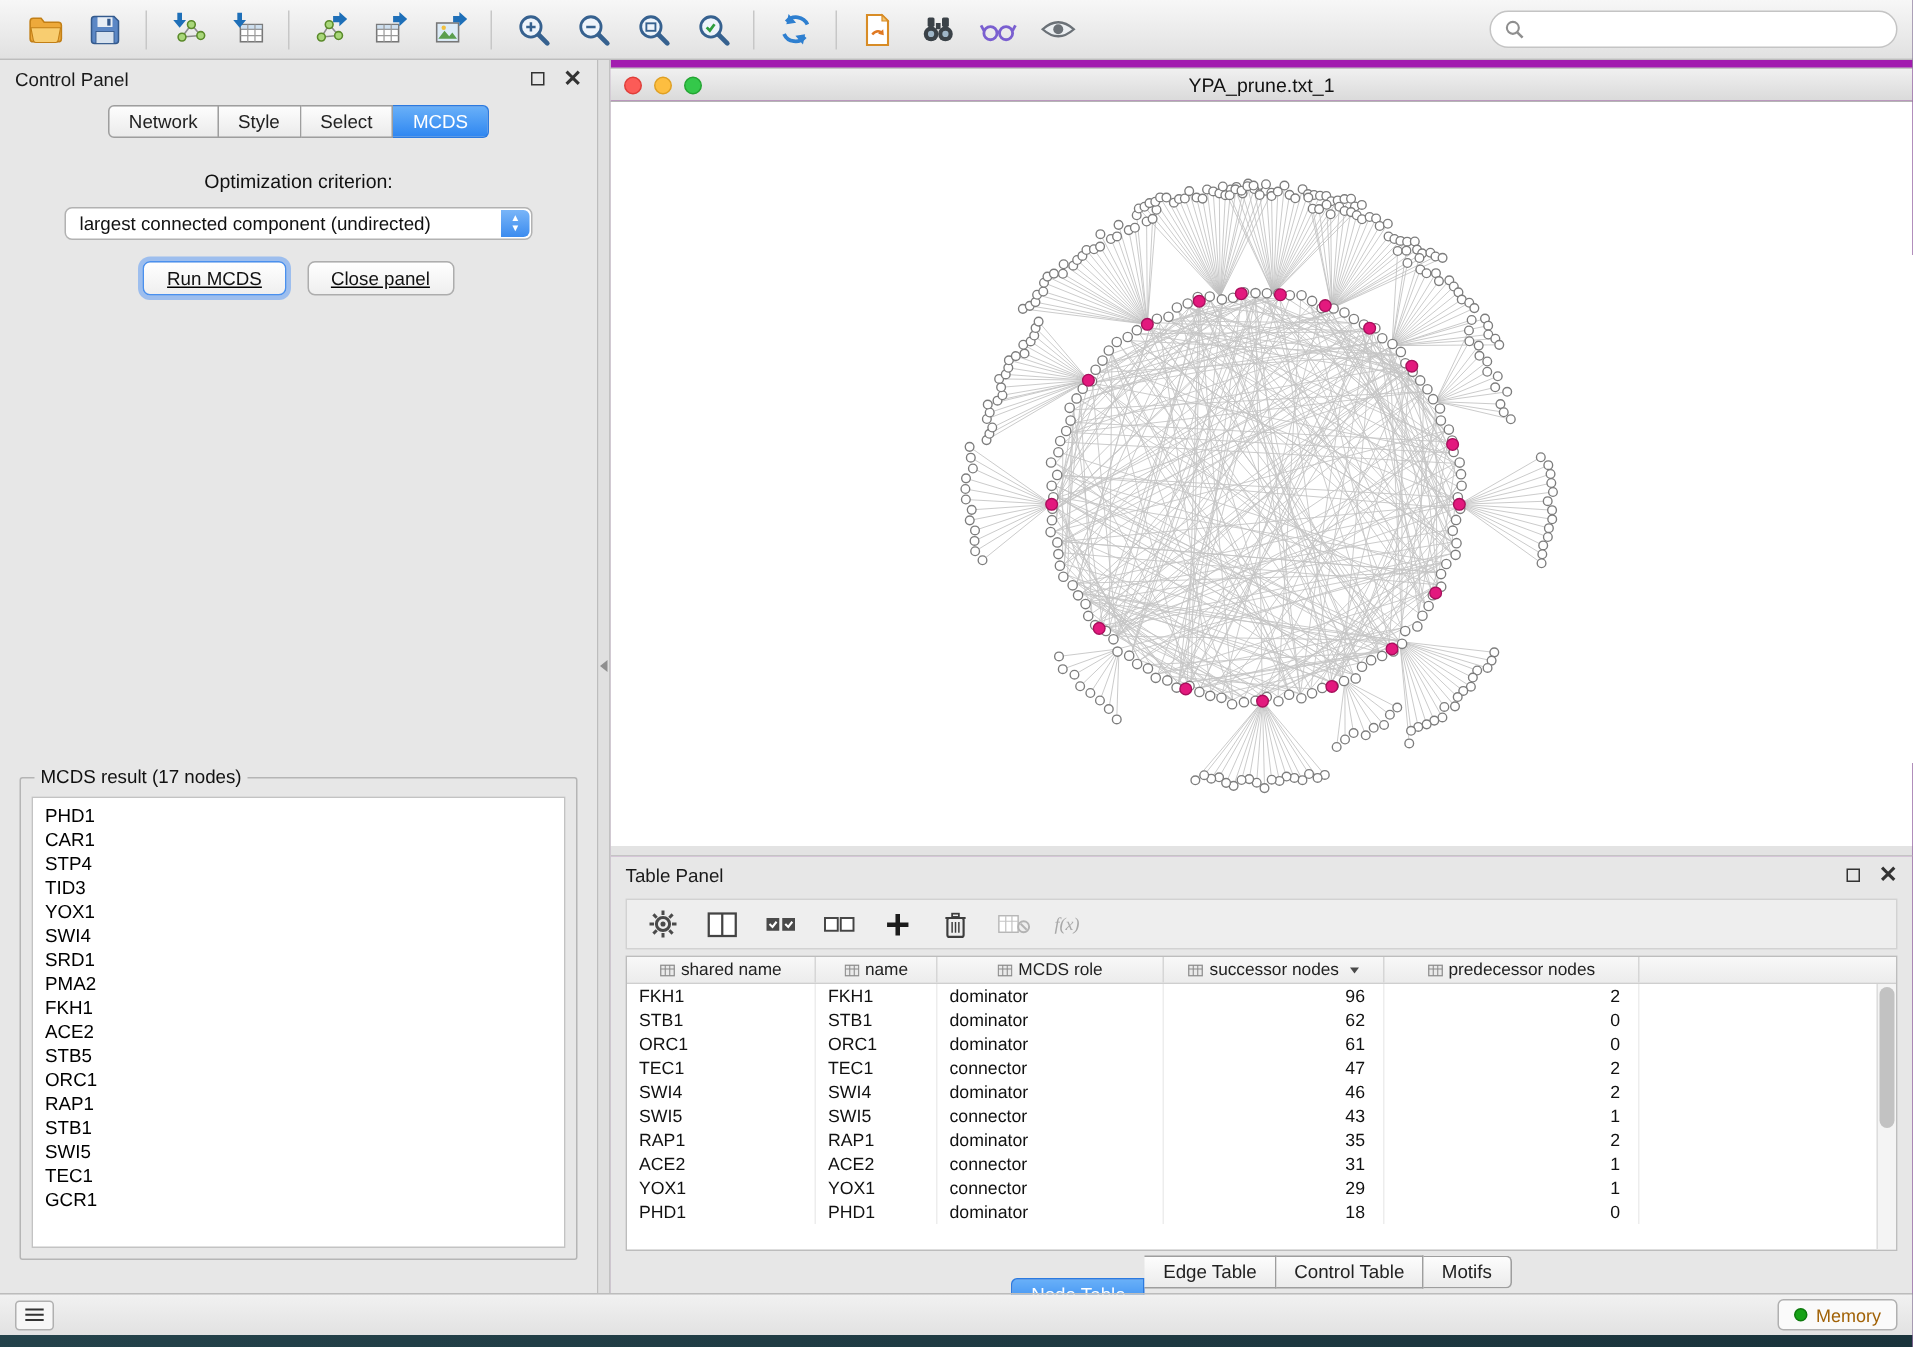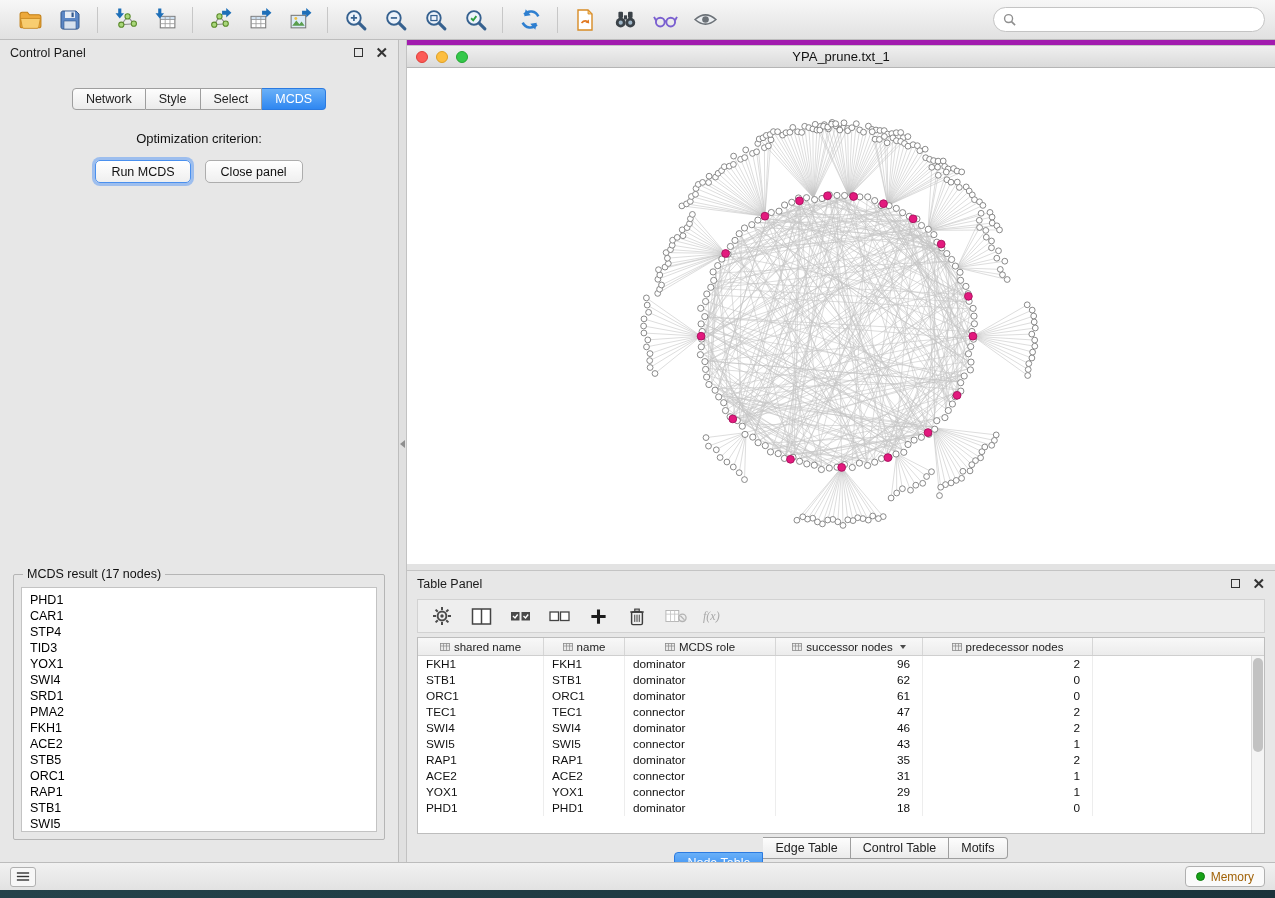--- a/index.html
+++ b/index.html
@@ -18,35 +18,35 @@
   
   .main { flex:1; display:flex; min-height:0; }
 
   
   .control-panel { width:399px; flex:0 0 399px; background:#e7e7e7; display:flex; flex-direction:column; border-right:1px solid #bdbdbd; }
   .panel-header { height:26px; flex:0 0 26px; display:flex; align-items:center; padding:0 10px; font-size:12.5px; color:#1a1a1a; }
   .win-btns { margin-left:auto; display:flex; align-items:center; gap:12px; }
   .float-glyph { width:9px; height:9px; border:1.5px solid #333; display:inline-block; }
   .close-glyph { font-size:15px; font-weight:bold; color:#333; line-height:10px; }
 
-  .tabbar { display:flex; justify-content:center; margin-top:22px;align-items:center; }
+  .tabbar { display:flex; justify-content:center; margin-top:4px;align-items:center; }
   .tab { padding:3px 13px; font-size:12.5px; color:#222; background:linear-gradient(#fdfdfd,#ebebeb); border:1px solid #9e9e9e; border-left:none; cursor:default; }
   .tab:first-child { border-left:1px solid #9e9e9e; border-radius:4px 0 0 4px; }
   .tab:last-child { border-radius:0 4px 4px 0; }
   .tab.active { background:linear-gradient(#69b0f8,#2f87f1); border-color:#2b7ae0; color:#fff; }
 
   .panel-body { flex:1; display:flex; flex-direction:column; align-items:center; min-height:0; }
   .crit-label { margin-top:21px; font-size:13px; color:#111; }
   .combo { margin-top:10px; width:312px; height:22px; background:#fff; border:1px solid #b2b2b2; border-radius:5px; position:relative; display:flex; align-items:center; padding-left:9px; font-size:12.5px; color:#111; }
   .combo-stepper { position:absolute; right:1px; top:1px; bottom:1px; width:19px; border-radius:0 4px 4px 0; background:linear-gradient(#79b5f8,#3c8cef); color:#fff; display:flex; flex-direction:column; align-items:center; justify-content:center; font-size:6.5px; line-height:7px; }
-  .btn-row { margin-top:14px; display:flex; gap:14px; }
+  .btn-row { margin-top:14px; display:flex; gap:14px;text-decoration:underline; }
   .btn { height:23px; padding:0 15px; background:linear-gradient(#ffffff,#efefef); border:1px solid #adadad; border-radius:5px; font-size:12.5px; font-family:"Liberation Sans",sans-serif; color:#111; }
   .btn.focused { border-color:#4a90ee; box-shadow:0 0 0 3px rgba(96,156,244,.55); }
 
-  .result-group { margin-top:auto; margin-bottom:22px; width:372px; height:266px; border:1px solid #b5b5b5; border-radius:2px; position:relative; padding:12px 7px 7px 7px; background:#e7e7e7; }
+  .result-group { margin-top:auto; margin-bottom:22px; width:372px; height:322px; border:1px solid #b5b5b5; border-radius:2px; position:relative; padding:12px 7px 7px 7px; background:#e7e7e7; }
   .group-legend { position:absolute; top:-8px; left:9px; background:#e7e7e7; padding:0 4px; font-size:12.5px; color:#111; }
   .result-list { width:100%; height:100%; background:#fff; border:1px solid #c3c3c3; overflow:hidden; padding:4px 8px; font-size:12.5px; line-height:16px; color:#000; }
 
   
   .vsplit { width:8px; flex:0 0 8px; background:#e0e0e0; border-right:1px solid #c2c2c2; position:relative; }
   .vsplit .grip { position:absolute; top:400px; left:1px; width:0; height:0; border-top:4px solid transparent; border-bottom:4px solid transparent; border-right:5px solid #8f8f8f; }
 
   
   .right-col { flex:1; display:flex; flex-direction:column; background:#a21caf; min-width:0; }
   .network-window { height:519px; flex:0 0 519px; margin-top:5px; display:flex; flex-direction:column; border-top:1px solid #c6c6c6; }
@@ -268,20 +268,27 @@
         </span>
       </div>
       <div class="tabbar">
         <div class="tab">Network</div>
         <div class="tab">Style</div>
         <div class="tab">Select</div>
         <div class="tab active">MCDS</div>
       </div>
       <div class="panel-body">
         <div class="crit-label">Optimization criterion:</div>
+        <div class="combo">
+          <span>largest connected component (undirected)</span>
+          <span class="combo-stepper">
+              <span>▲</span>
+              <span>▼</span>
+            </span>
+        </div>
         <div class="btn-row">
           <button class="btn focused">Run MCDS</button>
           <button class="btn">Close panel</button>
         </div>
         <div class="result-group">
           <span class="group-legend">MCDS result (17 nodes)</span>
           <div class="result-list">
             <div>PHD1</div>
             <div>CAR1</div>
             <div>STP4</div>

